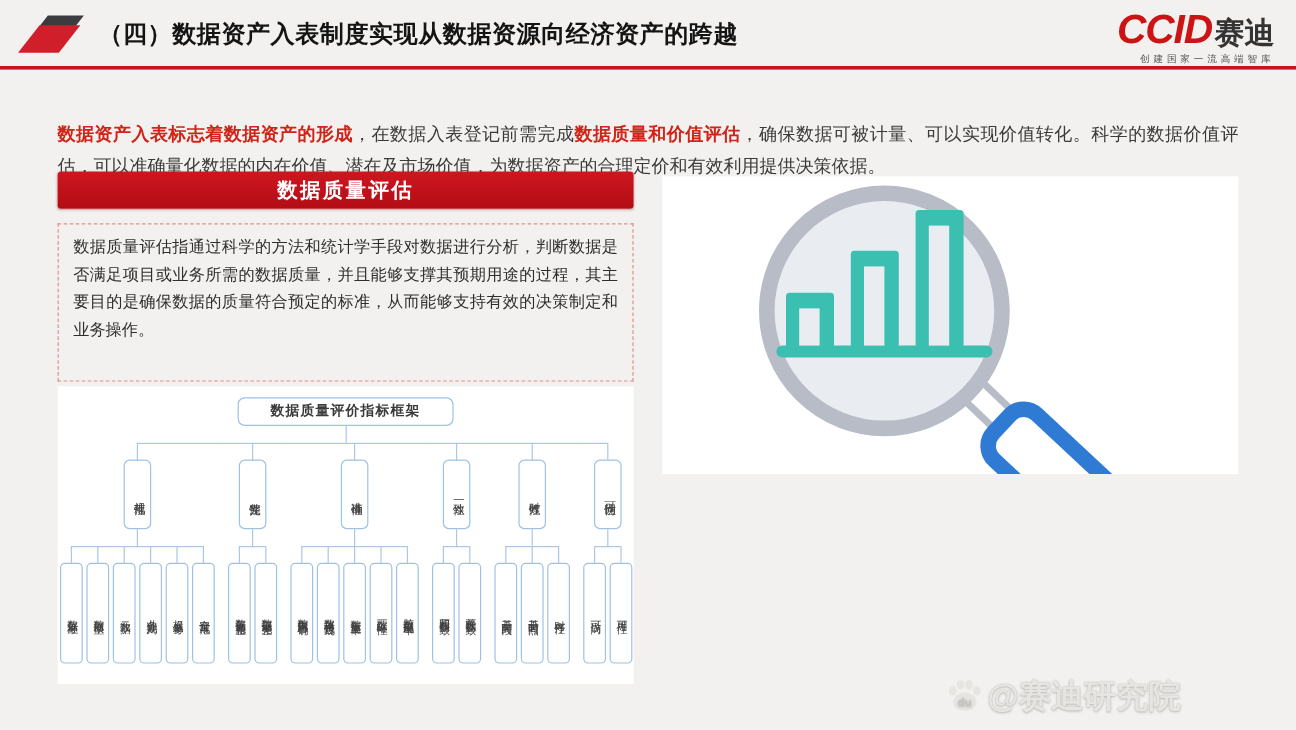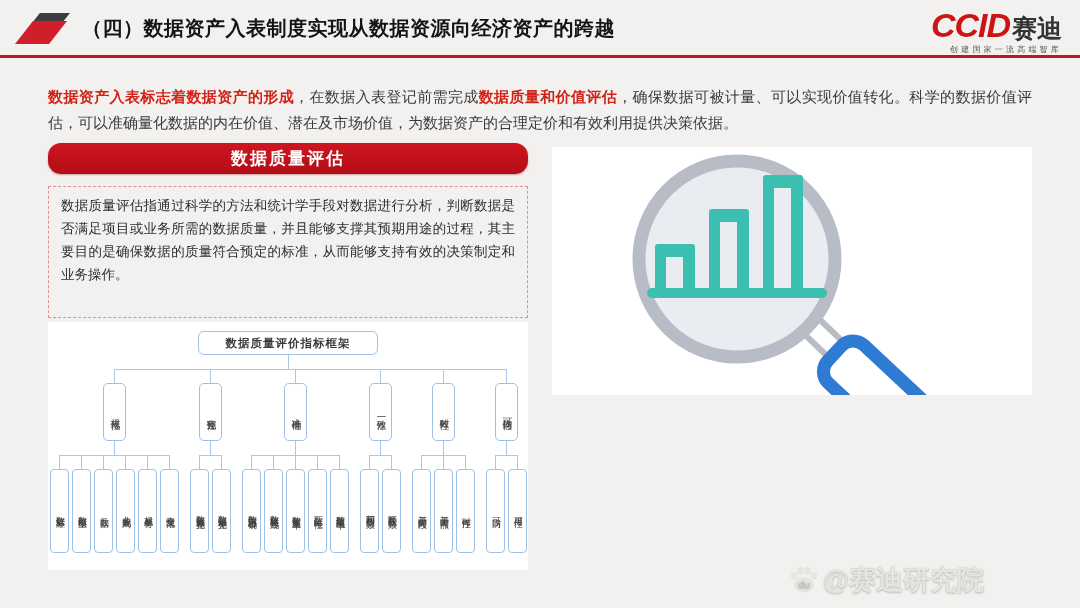--- a/index.html
+++ b/index.html
@@ -21,31 +21,31 @@
   }
   .brand{position:absolute;right:18px;top:8px;text-align:right;line-height:1;}
   .brand-row{display:flex;align-items:baseline;justify-content:flex-end;}
   .brand-en{color:#cc1414;font-weight:800;font-size:34px;letter-spacing:-1px;font-style:italic;}
   .brand-cn{color:#333;font-weight:800;font-size:25px;margin-left:2px;}
   .brand-tagline{margin-top:4px;font-size:8px;color:#555;letter-spacing:3.2px;white-space:nowrap;}
   .red-line{position:absolute;left:0;top:55px;width:1080px;height:3px;background:#c3151c;}
 
   
   .intro{
-    position:absolute;left:48px;top:84px;width:984px;
+    position:absolute;left:48px;top:100px;width:984px;
     font-size:15px;line-height:26px;color:#3a3a3a;text-align:justify;
   }
   .intro b{color:#d02418;font-weight:bold;}
 
   
   .col{position:absolute;top:143px;width:480px;}
   .col-left{left:48px;}
   .col-right{left:552px;}
   .col-header{
-    height:31px;border-radius:13px;background:linear-gradient(#cd1620,#b30d15);
+    height:31px;border-radius:3px;background:linear-gradient(#cd1620,#b30d15);
     color:#fff;font-size:17px;font-weight:bold;letter-spacing:2px;
     display:flex;align-items:center;justify-content:center;
     box-shadow:0 1px 2px rgba(120,0,0,.35);
   }
   .dashed-box{
     margin-top:12px;height:132px;box-sizing:border-box;
     border:1px dashed #e0908e;background:transparent;
     padding:7px 12px 0 12px;
     font-size:13.5px;line-height:23px;color:#2e2e2e;text-align:justify;
   }

